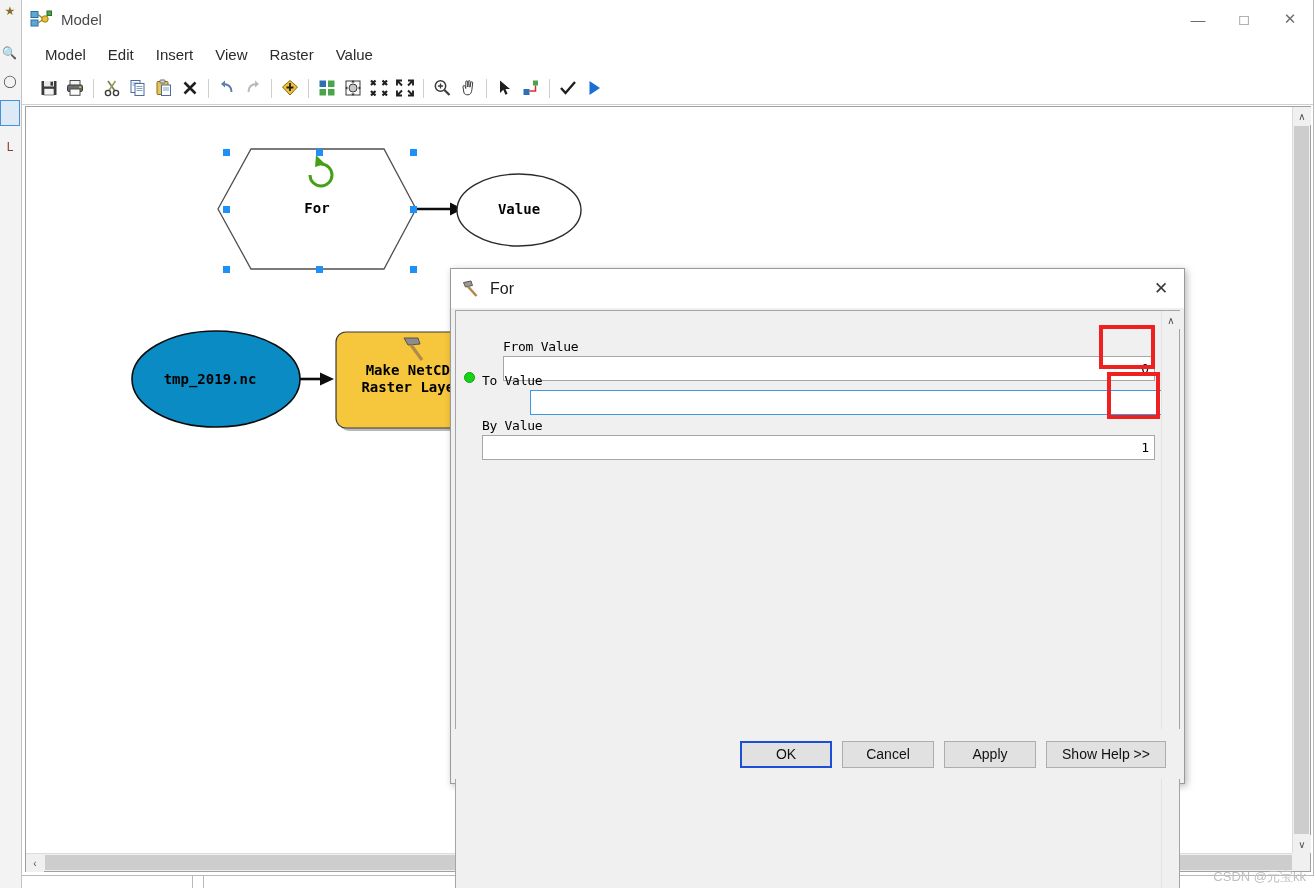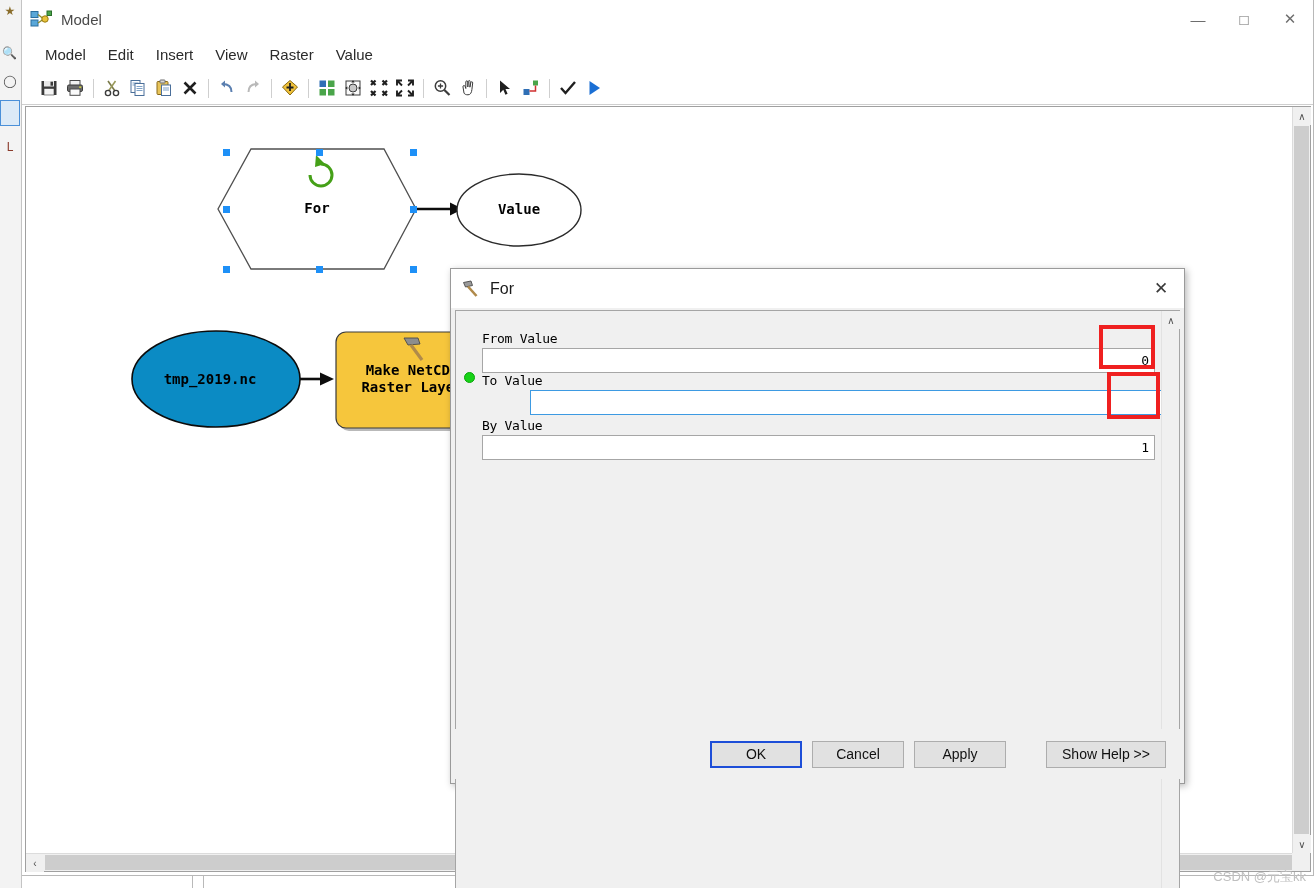--- a/index.html
+++ b/index.html
@@ -479,21 +479,21 @@
           <path d="M7 7.5 L15.5 17" stroke="#b08a4a" stroke-width="2.6"></path>
         </svg>
       </div>
       <span class="dlg-title-text">For</span>
       <div class="dlg-close">✕</div>
     </div>
 
     <div class="dlg-body">
       <div class="dlg-scroll-area">
 
-        <div class="field" style="top:20px;">
+        <div class="field" style="top:28px;margin-left:21px;">
           <div class="field-label">From Value</div>
           <input class="field-input" readonly="" value="0" style="">
         </div>
 
         <div class="field" style="top:62px;">
           <div class="green-dot"></div>
           <div class="field-label">To Value</div>
           <input class="field-input focused" readonly="" value="12" style="">
         </div>
 
@@ -506,21 +506,21 @@
       <div class="dlg-sb">
         <div class="sb-arrow" style="top:0;background:#f0f0f0;">∧</div>
 
       </div>
     </div>
 
     <div class="dlg-footer">
       <button class="dlg-btn default">OK</button>
       <button class="dlg-btn">Cancel</button>
       <button class="dlg-btn">Apply</button>
-      <button class="dlg-btn" style="min-width:120px;margin-left:30px;">Show Help &gt;&gt;</button>
+      <button class="dlg-btn" style="min-width:120px;">Show Help &gt;&gt;</button>
     </div>
   </div>
 
   <div class="red-box" style="left:1099px;top:325px;width:56px;height:44px;"></div>
   <div class="red-box" style="left:1107px;top:372px;width:53px;height:47px;"></div>
 
   <div class="watermark">CSDN @元宝kk</div>
 
 </div>
 

